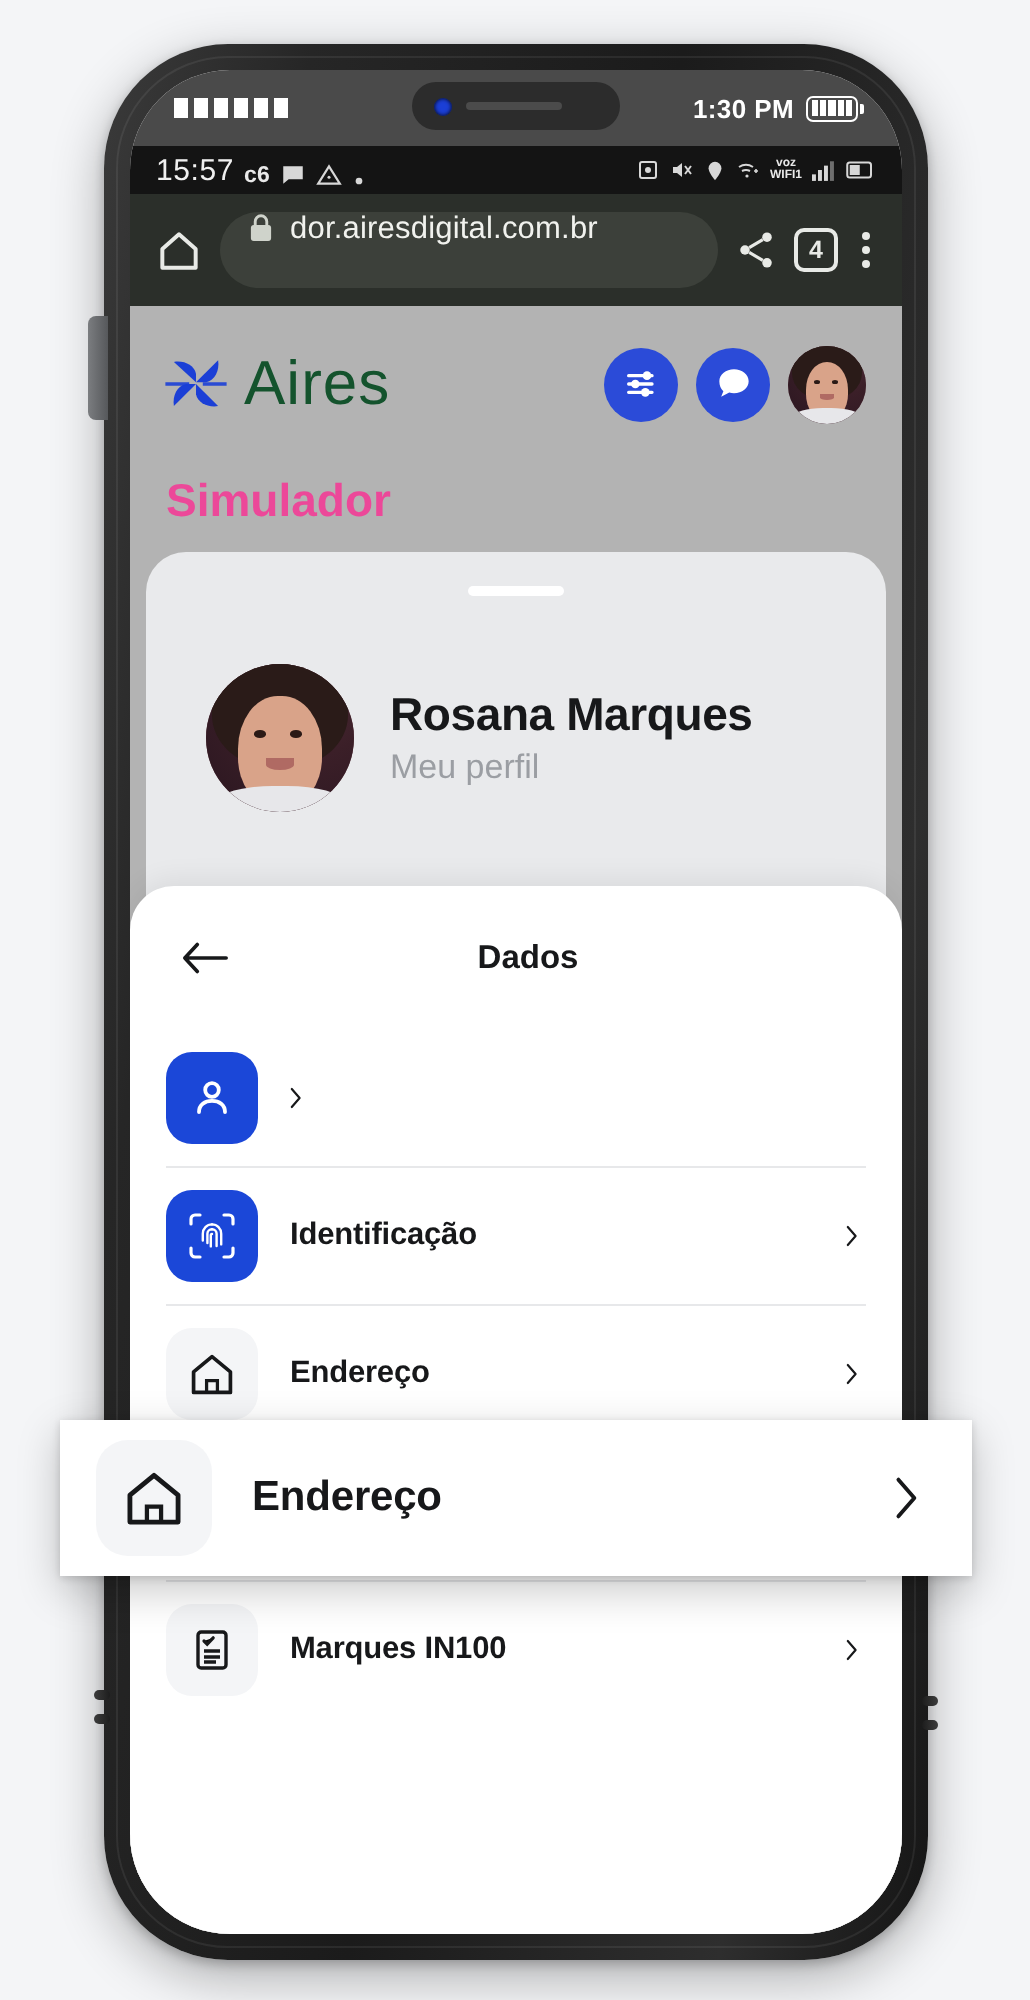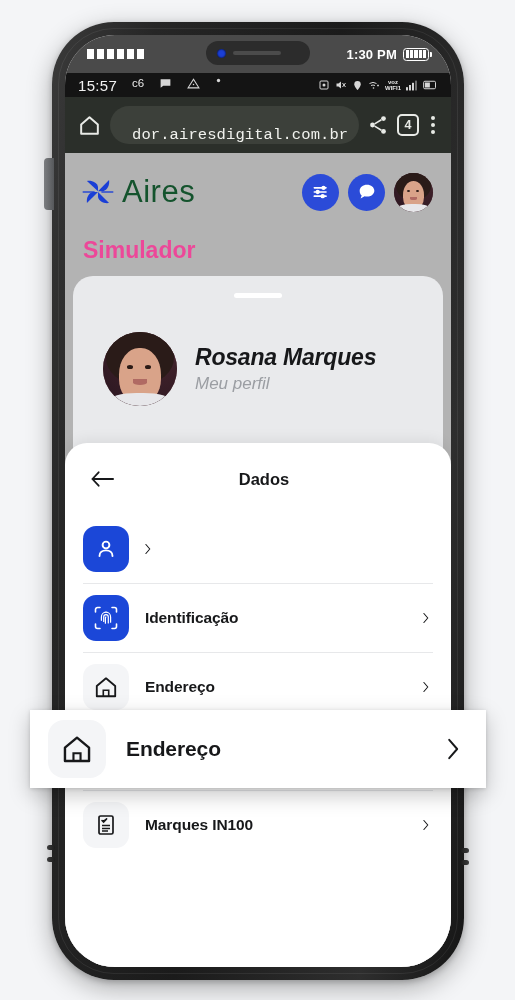--- a/index.html
+++ b/index.html
@@ -69,36 +69,36 @@
   .batt::after { content:""; position:absolute; right:-4px; top:3.5px; width:2px; height:4.5px;
     background:#fff; border-radius:0 1px 1px 0; }
   .batt i { flex:1; height: 100%; background: #fff; }
 
   
   .android-status {
     height: 24px; background: #141414; color: #e9e9e9;
     display: flex; align-items: center; justify-content: space-between;
     padding: 0 13px; font-size: 12.5px; overflow: hidden;
   }
-  .as-left { display: flex; align-items: flex-start; gap: 15px; }
+  .as-left { display: flex; align-items: flex-end; gap: 5px; }
   .as-clock { font-size: 15px; letter-spacing: .3px; color:#f0f0f0;
      font-family: "Liberation Sans", sans-serif; }
-  .as-c6 { font-size: 11.5px; font-weight: 400; }
+  .as-c6 { font-size: 11.5px; font-weight: 700; }
   .as-right { display: flex; align-items: center; gap: 4px; }
   .ic { opacity: .92; display: block; }
   .voz { font-size: 6px; line-height: 6px; font-weight: 700; text-align: center; }
 
   
   .chrome-bar {
     height: 56px; background: #2b2f2a;
     display: flex; align-items: center; gap: 8px; padding: 0 12px;
   }
   .omnibox {
     flex: 1; height: 38px; border-radius: 20px; background: #3c403a;
-    display: flex; align-items: flex-end; gap: 8px; padding: 0 14px; overflow: hidden; font-family: Liberation Mono, monospace;
+    display: flex; align-items: flex-start; gap: 8px; padding: 0 14px; overflow: hidden;
   }
   .omnibox .url { color: #f1f2ee; font-size: 15.5px; white-space: nowrap; letter-spacing:.1px; }
   .tabcount {
     width: 22px; height: 22px; border: 2px solid #e8eae6; border-radius: 5px;
     color: #e8eae6; font-size: 12.5px; font-weight: 700;
     display: flex; align-items: center; justify-content: center;
   }
   .kebab { display: flex; flex-direction: column; gap: 3.2px; padding: 4px; }
   .kebab i { width: 4px; height: 4px; border-radius: 50%; background: #e8eae6; display:block; }
 
@@ -117,21 +117,21 @@
     display:flex; align-items:center; justify-content:center; }
   .avatar-sm { width: 39px; height: 39px; border-radius: 50%; overflow: hidden;
     background: #6b4b52; position: relative; }
 
   .section-title { position: relative; padding: 6px 0 12px 18px; font-size: 23px;
     font-weight: 700; color: #ec4899; }
 
   
   .profile-card {
     position: relative; margin: 0 8px; background: #e9eaec;
-    border-radius: 20px 20px 0 0; padding: 14px 0 26px; height: 178px; font-style: italic;
+    border-radius: 20px 20px 0 0; padding: 14px 0 26px; height: 178px;
   }
   .drag-handle { width: 48px; height: 5px; border-radius: 3px; background: #fff; margin: 3px auto 0; }
   .profile-row { display: flex; align-items: center; gap: 18px; padding: 34px 0 0 30px; }
   .avatar-lg { width: 74px; height: 74px; border-radius: 50%; overflow: hidden; flex: none;
     background: #6e4a51; position: relative; }
   .pname { font-size: 23px; font-weight: 700; color: #17181a; letter-spacing: -.2px; }
   .psub { font-size: 17px; color: #9b9ea3; margin-top: 3px; }
 
   
   .face { position: absolute; inset: 0; }

